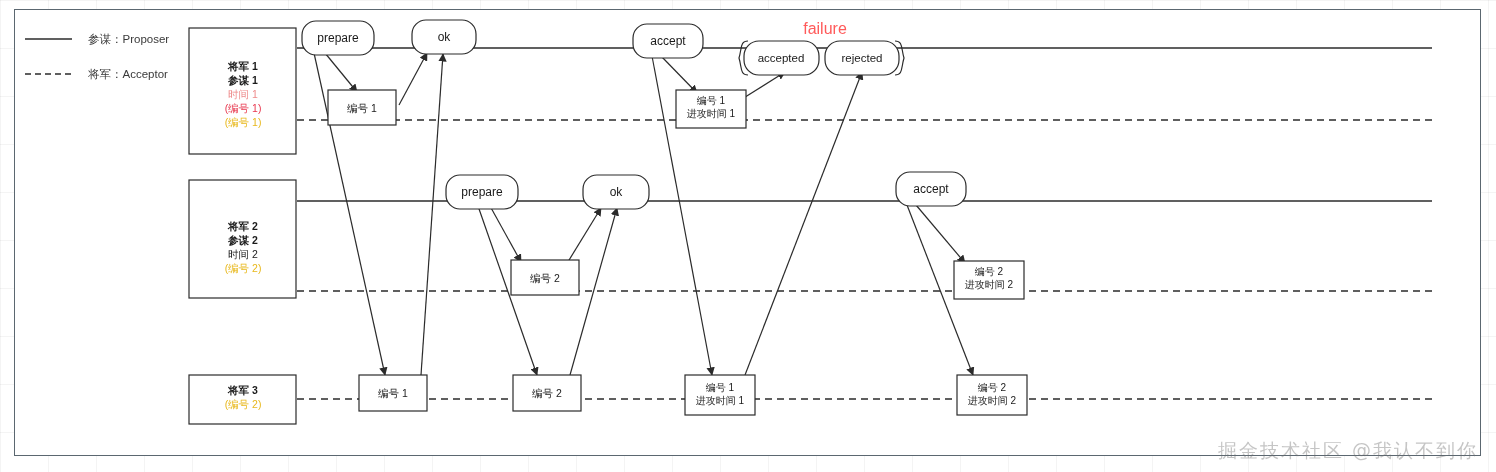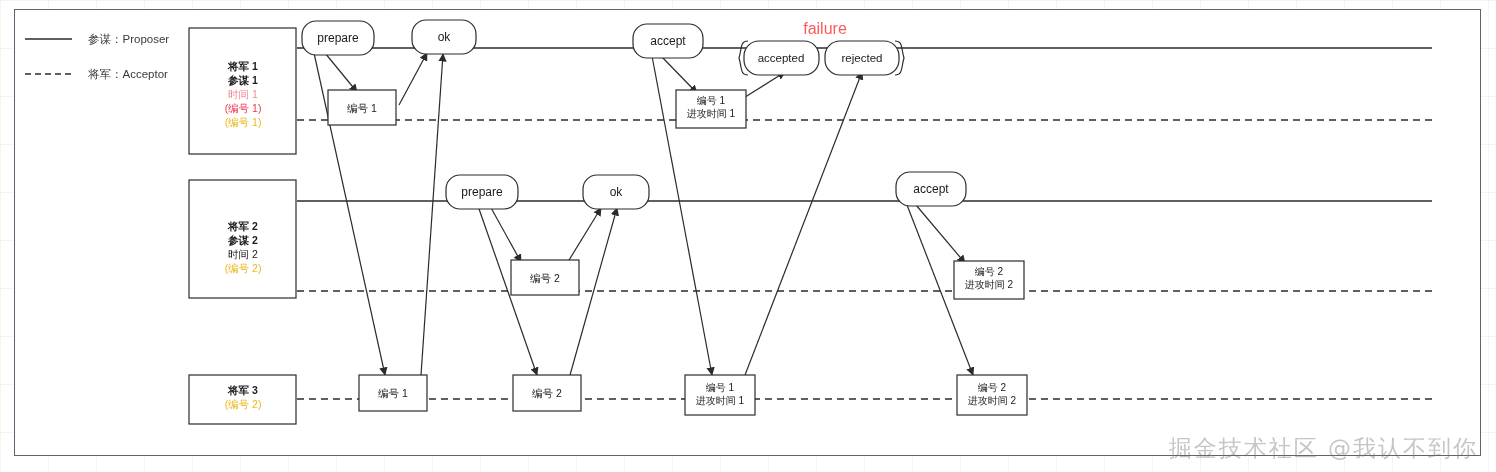--- a/index.html
+++ b/index.html
@@ -20,21 +20,21 @@
   #canvas{
     position:absolute;left:14px;top:9px;
     width:1467px;height:447px;
     background:#fff;border:1px solid #5b6770;box-sizing:border-box;
   }
   svg#diagram{position:absolute;left:0;top:0;width:1496px;height:472px;}
   .lbl{font-family:"Liberation Sans","DejaVu Sans",sans-serif;}
   .wm{
     position:absolute;right:18px;bottom:8px;
     font-family:"DejaVu Sans",sans-serif;
-    font-size:23px;color:rgba(110,110,110,0.40);
+    font-size:19px;color:rgba(110,110,110,0.40);
     letter-spacing:2px;white-space:nowrap;pointer-events:none;
   }
 </style>
 </head>
 <body>
 
 <div id="backdrop"></div>
 <div id="canvas"></div>
 
 <svg id="diagram" xmlns="http://www.w3.org/2000/svg">

